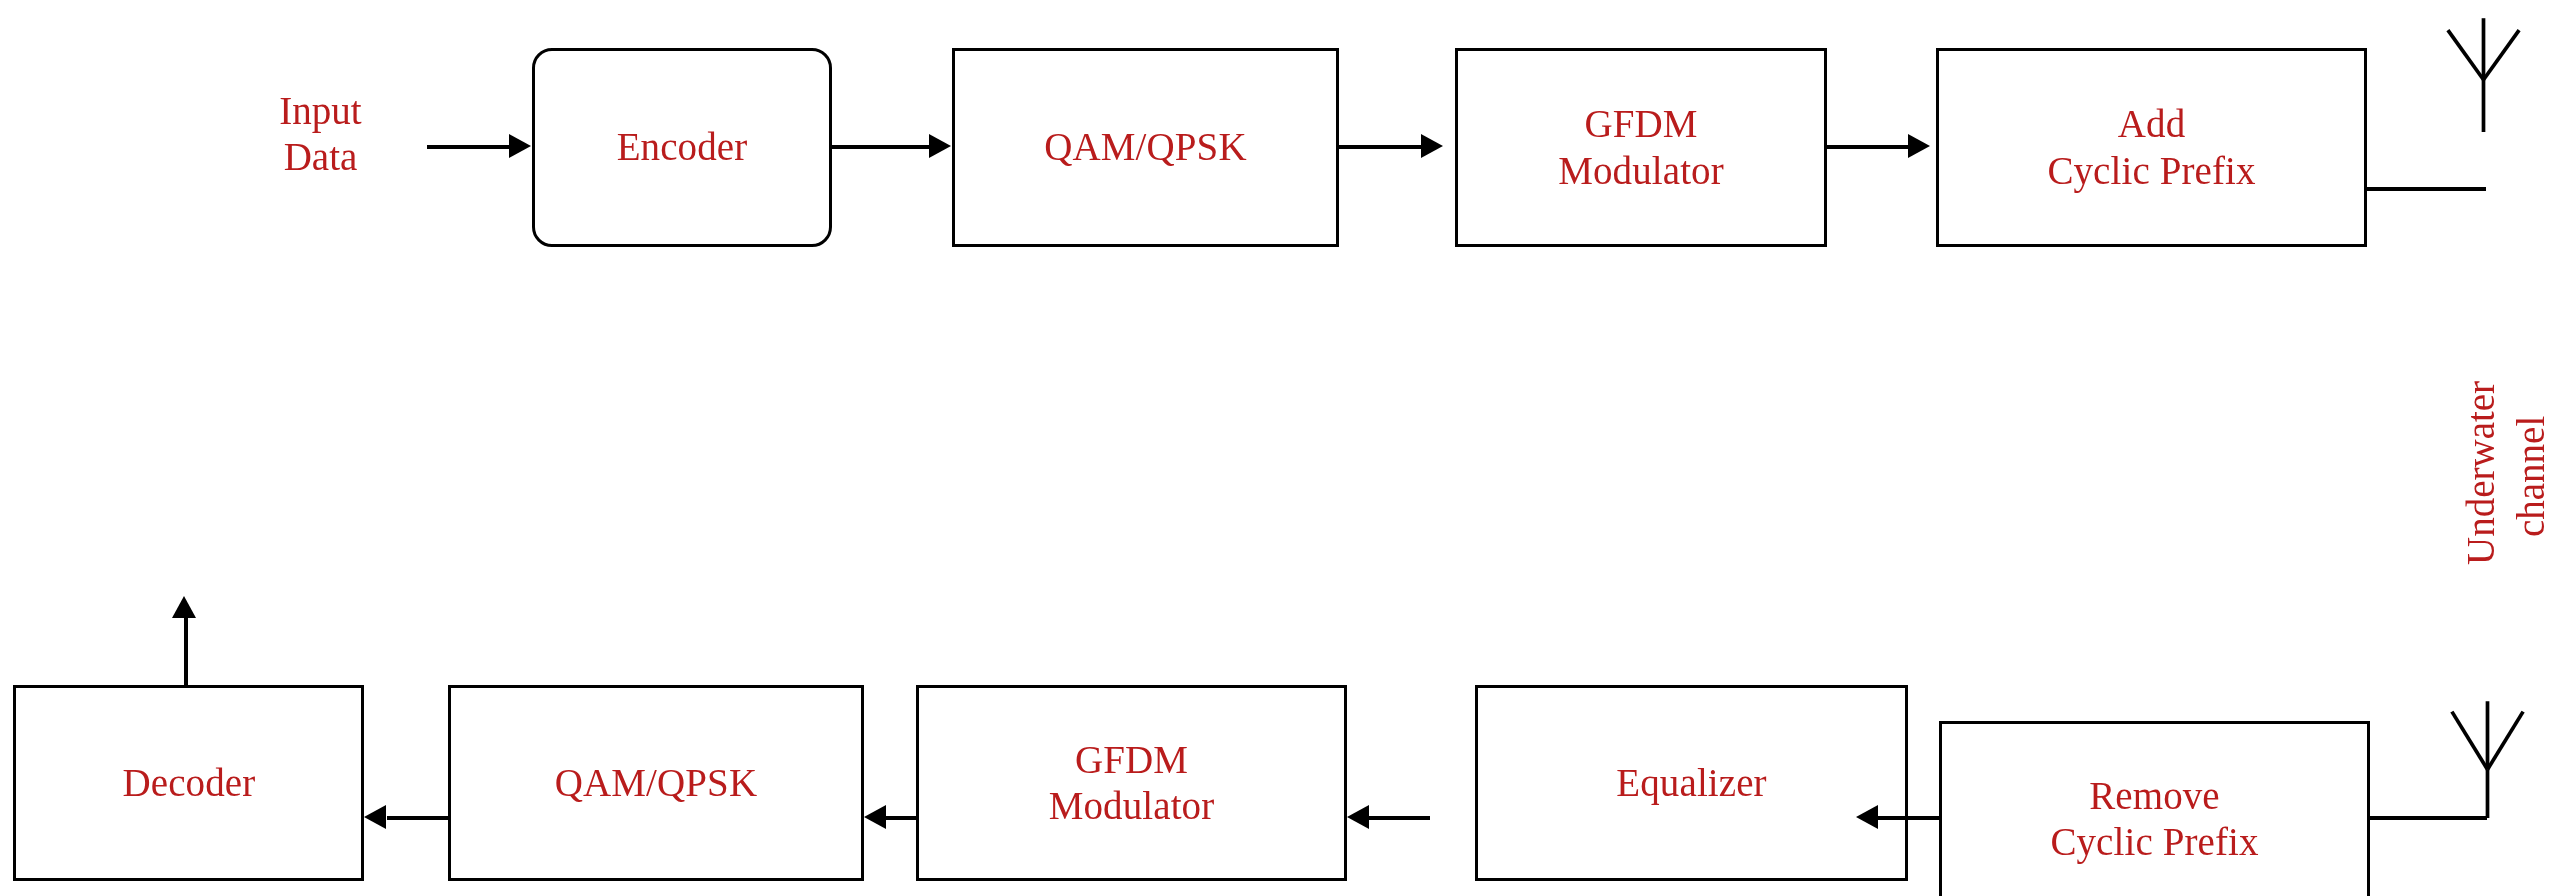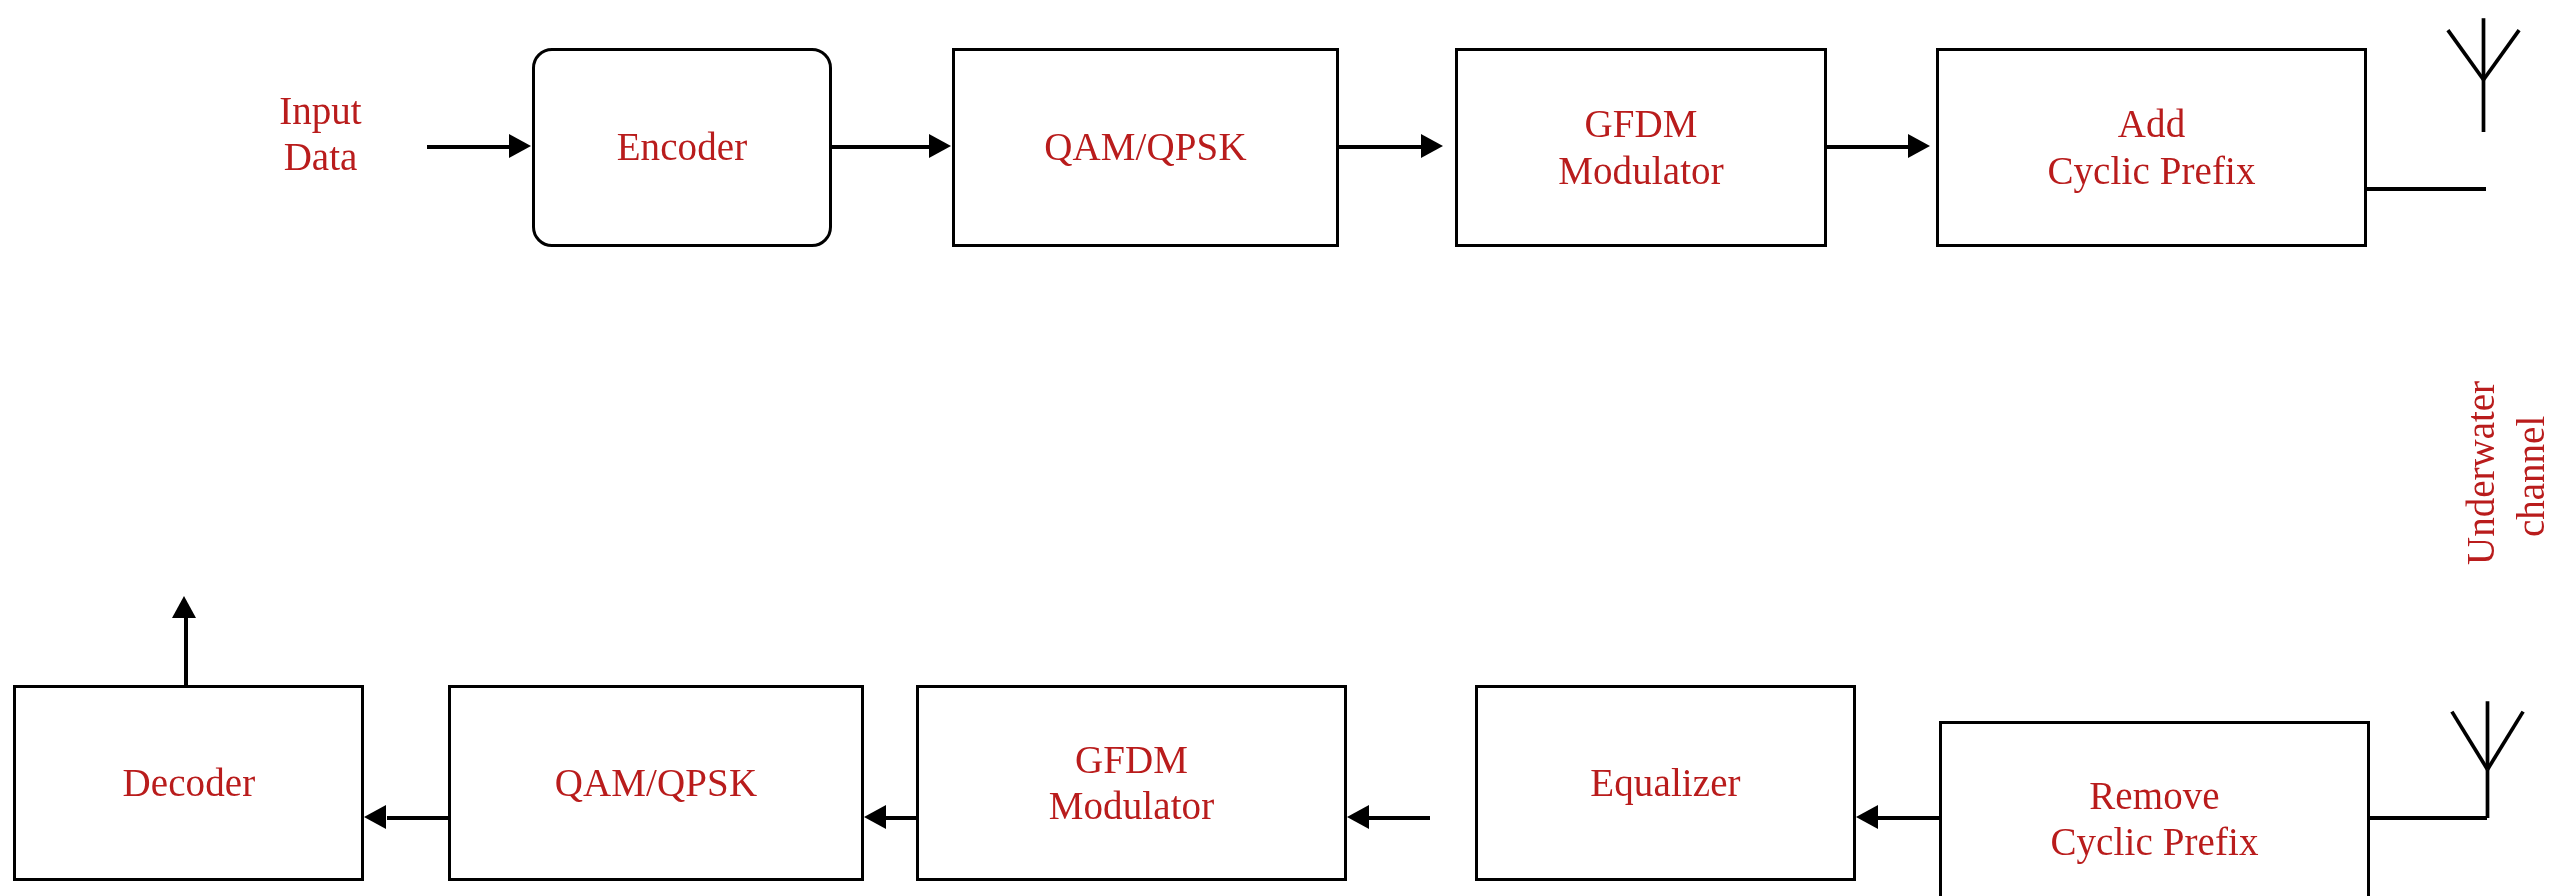--- a/index.html
+++ b/index.html
@@ -171,21 +171,21 @@
   <div class="arrow-l" style="left:864px; top:805px;"></div>
 
   <div class="block" style="left:916px; top:685px; width:431px; height:196px;">
     <span class="ln">GFDM</span>
     <span class="ln">Modulator</span>
   </div>
 
   <div class="hline" style="left:1369px; top:816px; width:61px;"></div>
   <div class="arrow-l" style="left:1347px; top:805px;"></div>
 
-  <div class="block" style="left:1475px; top:685px; width:381px; height:196px;">
+  <div class="block" style="left:1475px; top:685px; width:433px; height:196px;">
     <span class="ln">Equalizer</span>
   </div>
 
   <div class="hline" style="left:1878px; top:816px; width:61px;"></div>
   <div class="arrow-l" style="left:1856px; top:805px;"></div>
 
   <div class="block" style="left:1939px; top:685px; width:431px; height:196px;margin-top:36px;">
     <span class="ln">Remove</span>
     <span class="ln">Cyclic Prefix</span>
   </div>

